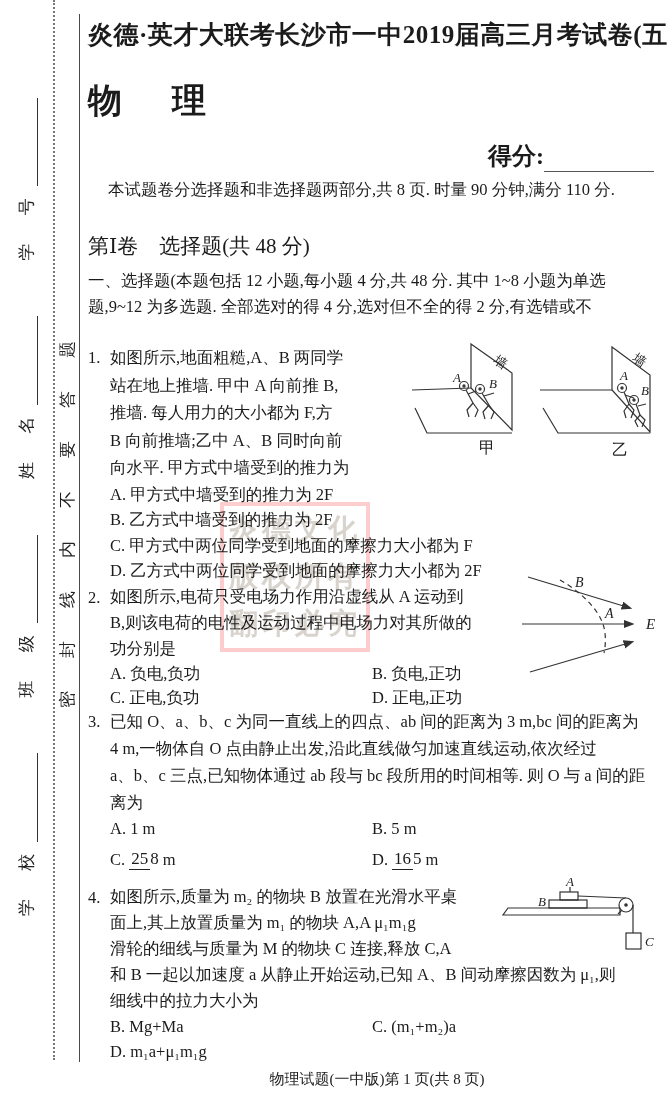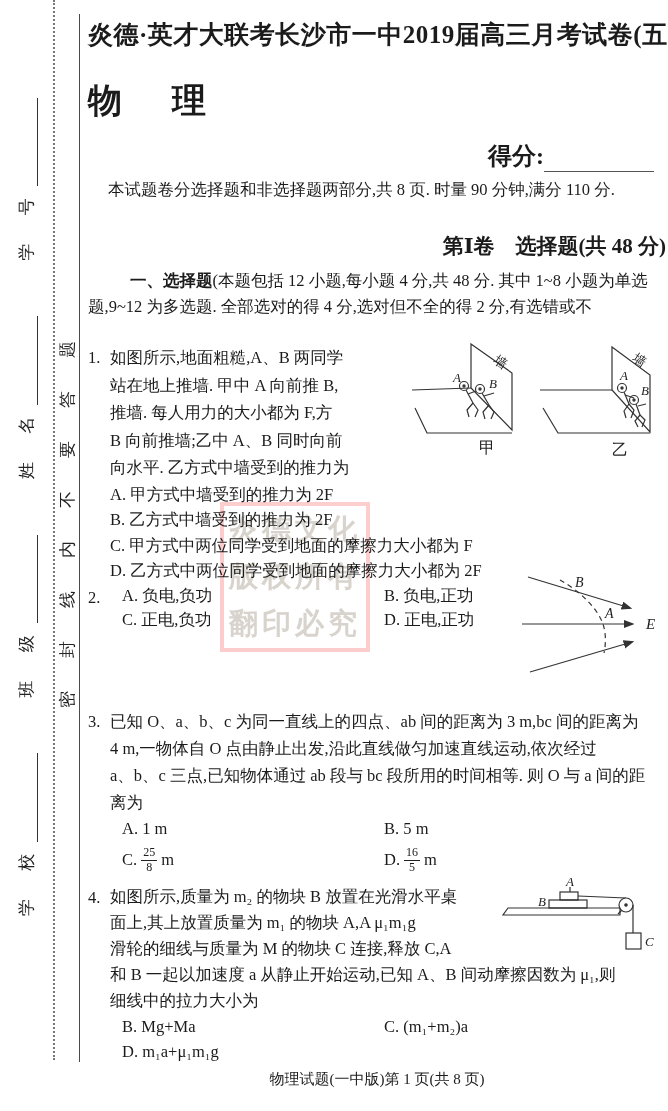--- a/index.html
+++ b/index.html
@@ -20,32 +20,32 @@
       transform:rotate(-90deg);transform-origin:0 0;
       font-size:17px;letter-spacing:33px;color:#222;white-space:nowrap;}
 
   
   .doc-title{left:88px;top:18px;width:578px;text-align:center;font-size:25px;font-weight:bold;
       white-space:nowrap;letter-spacing:0.5px;}
   .subject{left:88px;top:78px;width:578px;text-align:left;font-size:34px;font-weight:bold;letter-spacing:8px;}
   .score-row{left:488px;top:140px;font-size:24px;font-weight:bold;}
   .score-line{display:inline-block;width:110px;border-bottom:1.5px solid #555;height:16px;vertical-align:bottom;}
   .intro{left:108px;top:179px;width:556px;font-size:16.5px;white-space:nowrap;}
-  .section-title{left:88px;top:232px;width:578px;text-align:right;font-size:21px;font-weight:bold;}
+  .section-title{left:88px;top:232px;width:578px;text-align:left;font-size:21px;font-weight:normal;}
 
   
   .instr{left:88px;top:268px;width:576px;font-size:16.5px;line-height:26px;}
-  .instr .b{font-weight:bold;margin-left:42px;}
+  .instr .b{font-weight:normal;}
   .q{font-size:16.5px;}
   .qnum{position:absolute;left:0;top:0;line-height:27px;}
   .qline{white-space:nowrap;}
   .opt{white-space:nowrap;}
-  .optgrid{display:grid;grid-template-columns:262px 1fr;margin-left:34px;}
-  .frac{display:inline-flex;flex-direction:column;text-align:center;vertical-align:-10px;
-        font-size:12px;line-height:1.1;margin:0 4px;}
+  .optgrid{display:grid;grid-template-columns:262px 1fr;margin-left:22px;}
+  .frac{display:inline-flex;flex-direction:row;vertical-align:-10px;
+        font-size:17px;line-height:1.1;margin:0 4px;}
   .frac .num{border-bottom:1.1px solid #222;padding:0 2px;}
   .fracopt{display:flex;align-items:center;height:36px;}
 
   
   .watermark{left:220px;top:502px;width:142px;height:142px;border:4px solid #fca5a5;
       display:flex;flex-direction:column;justify-content:space-around;align-items:center;
       font-size:29px;letter-spacing:4px;color:#b9b2a6;opacity:.55;font-weight:bold;}
 
   
   svg text{font-family:"Liberation Serif","DejaVu Serif",serif;}
@@ -93,21 +93,21 @@
     <div class="qline">题,9~12 为多选题. 全部选对的得 4 分,选对但不全的得 2 分,有选错或不</div>
   </div>
 
   <div class="abs q" style="left:88px;top:344px;width:576px;">
     <span class="qnum">1.</span>
     <div style="margin-left:22px;line-height:27.5px;">
       <div class="qline">如图所示,地面粗糙,A、B 两同学</div>
       <div class="qline">站在地上推墙. 甲中 A 向前推 B,</div>
       <div class="qline">推墙. 每人用力的大小都为 F,方</div>
       <div class="qline">B 向前推墙;乙中 A、B 同时向前</div>
-      <div class="qline">向水平. 乙方式中墙受到的推力为</div>
+      <div class="qline">向水平. 甲方式中墙受到的推力为</div>
     </div>
     <div style="margin-left:22px;line-height:25.5px;">
       <div class="opt">A. 甲方式中墙受到的推力为 2F</div>
       <div class="opt">B. 乙方式中墙受到的推力为 2F</div>
       <div class="opt">C. 甲方式中两位同学受到地面的摩擦力大小都为 F</div>
       <div class="opt">D. 乙方式中两位同学受到地面的摩擦力大小都为 2F</div>
     </div>
   </div>
 
   <svg class="abs" style="left:412px;top:340px;" width="256" height="120" viewBox="0 0 256 120">
@@ -150,20 +150,25 @@
     <text x="82" y="26" font-size="13" fill="#222" transform="rotate(34 88 22)">墙</text>
     <text x="208" y="40" font-size="13" class="fig-var" fill="#222">A</text>
     <text x="229" y="55" font-size="13" class="fig-var" fill="#222">B</text>
     <text x="221" y="24" font-size="13" fill="#222" transform="rotate(34 227 20)">墙</text>
     <text x="67" y="113" font-size="16" fill="#222">甲</text>
     <text x="200" y="115" font-size="16" fill="#222">乙</text>
   </svg>
 
   <div class="abs q" style="left:88px;top:584px;width:576px;">
     <span class="qnum">2.</span>
+    <div style="margin-left:22px;line-height:26px;">
+      <div class="qline">如图所示,电荷只受电场力作用沿虚线从 A 运动到</div>
+      <div class="qline">B,则该电荷的电性及运动过程中电场力对其所做的</div>
+      <div class="qline">功分别是</div>
+    </div>
     <div class="optgrid" style="line-height:24px;">
       <div class="opt">A. 负电,负功</div>
       <div class="opt">B. 负电,正功</div>
       <div class="opt">C. 正电,负功</div>
       <div class="opt">D. 正电,正功</div>
     </div>
   </div>
 
   <svg class="abs" style="left:518px;top:556px;" width="150" height="128" viewBox="0 0 150 128">
     <defs>

